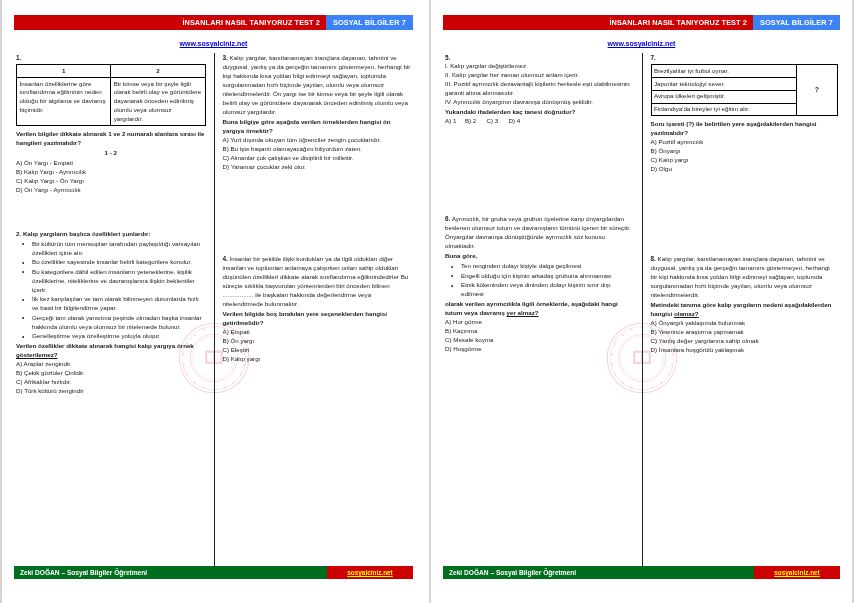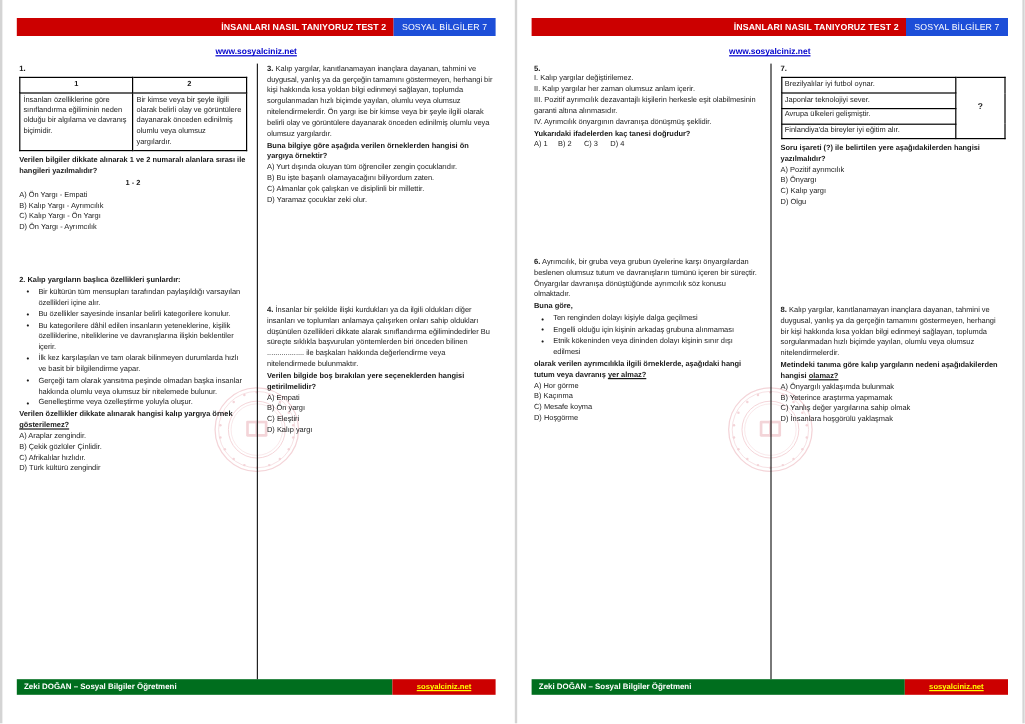--- a/index.html
+++ b/index.html
@@ -43,24 +43,24 @@
     color: #ffffff;
     font-size: 7.3px;
     font-weight: bold;
     display: flex;
     align-items: center;
     justify-content: flex-end;
     padding-right: 6px;
     letter-spacing: 0.1px;
   }
   .hdr-green {
-    background: #1d4ed8;
+    background: #3b82f6;
     color: #ffffff;
     font-size: 7.3px;
-    font-weight: normal;
+    font-weight: bold;
     display: flex;
     align-items: center;
     justify-content: center;
     padding: 0 7px;
     letter-spacing: 0.1px;
   }
   .hdr-url {
     width: 100%;
     text-align: center;
     margin-top: 2px;

